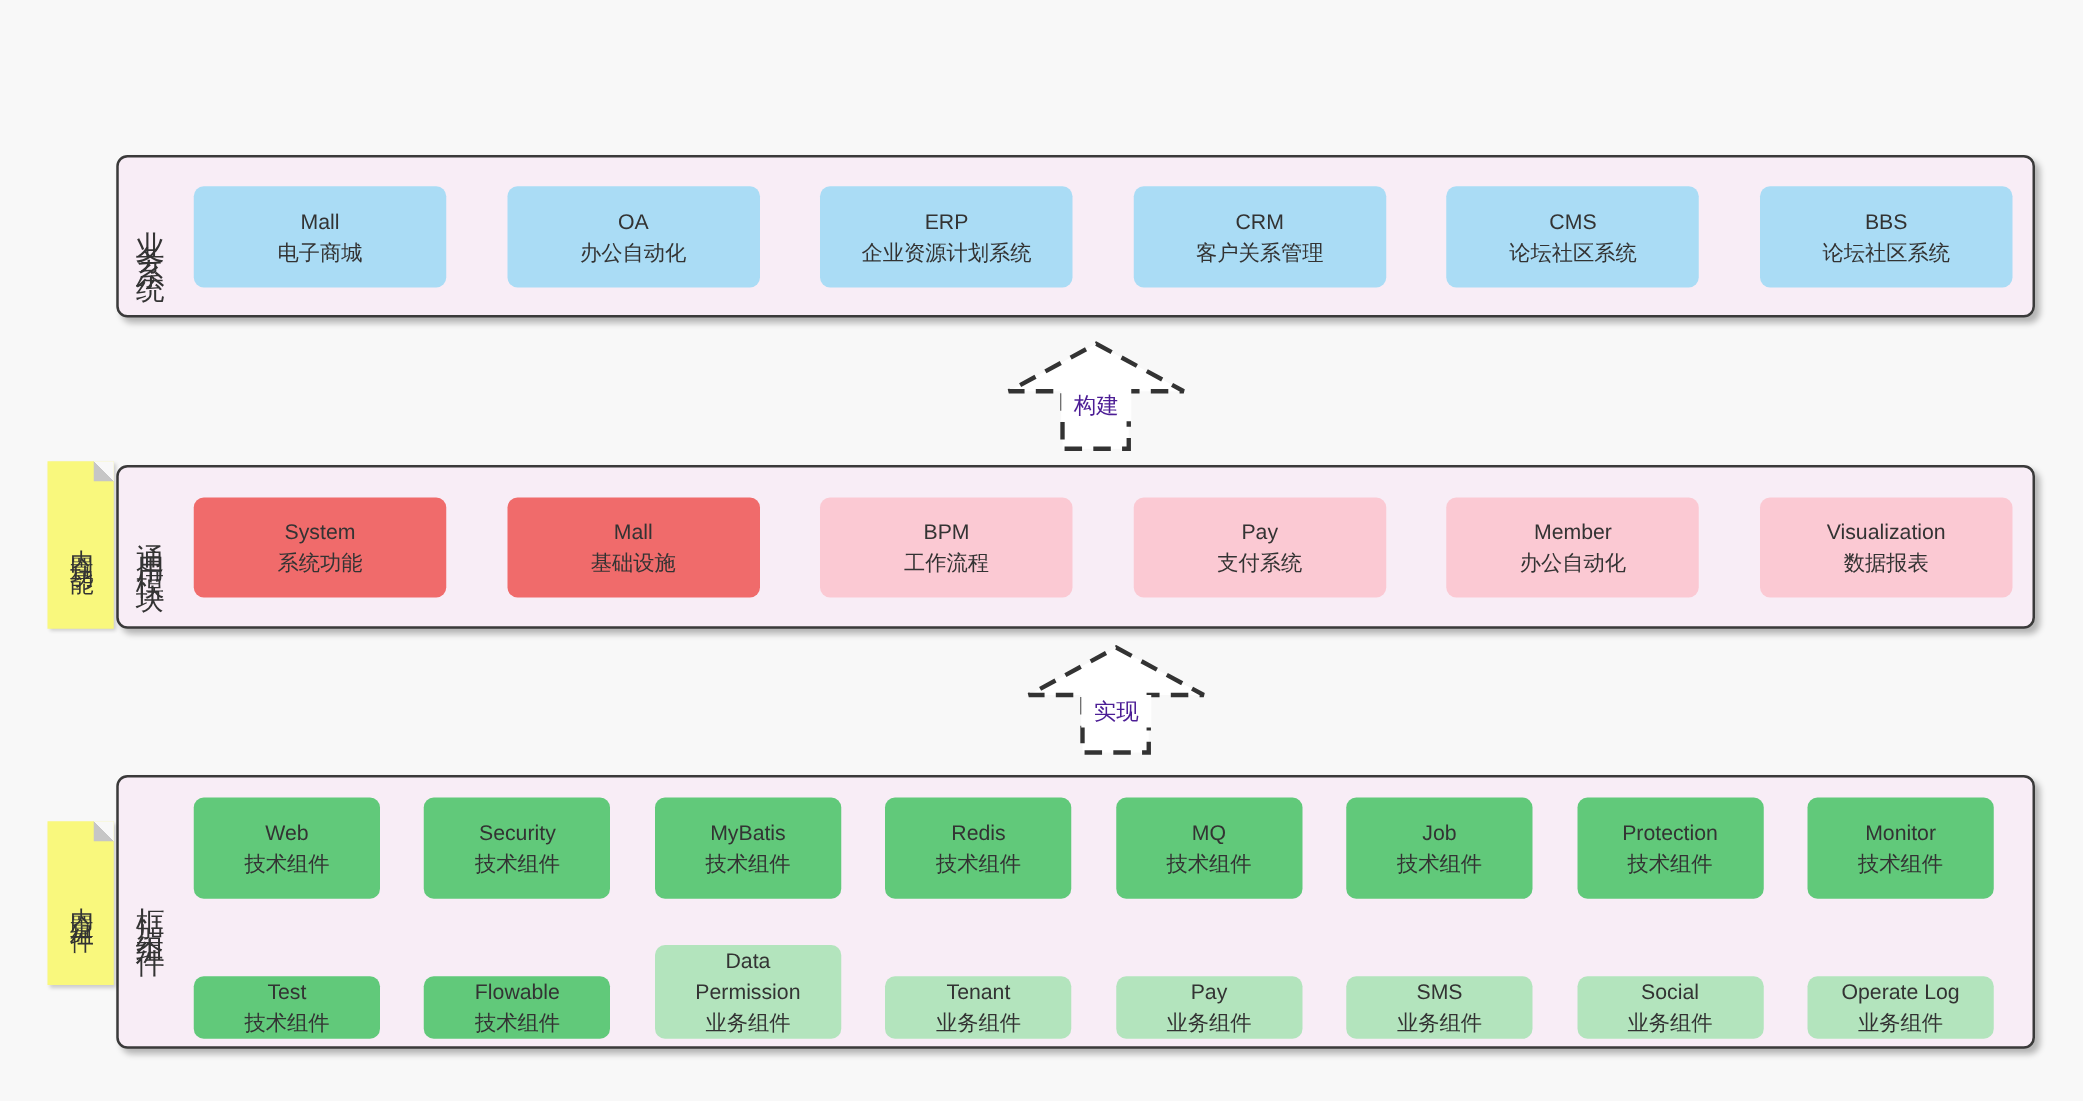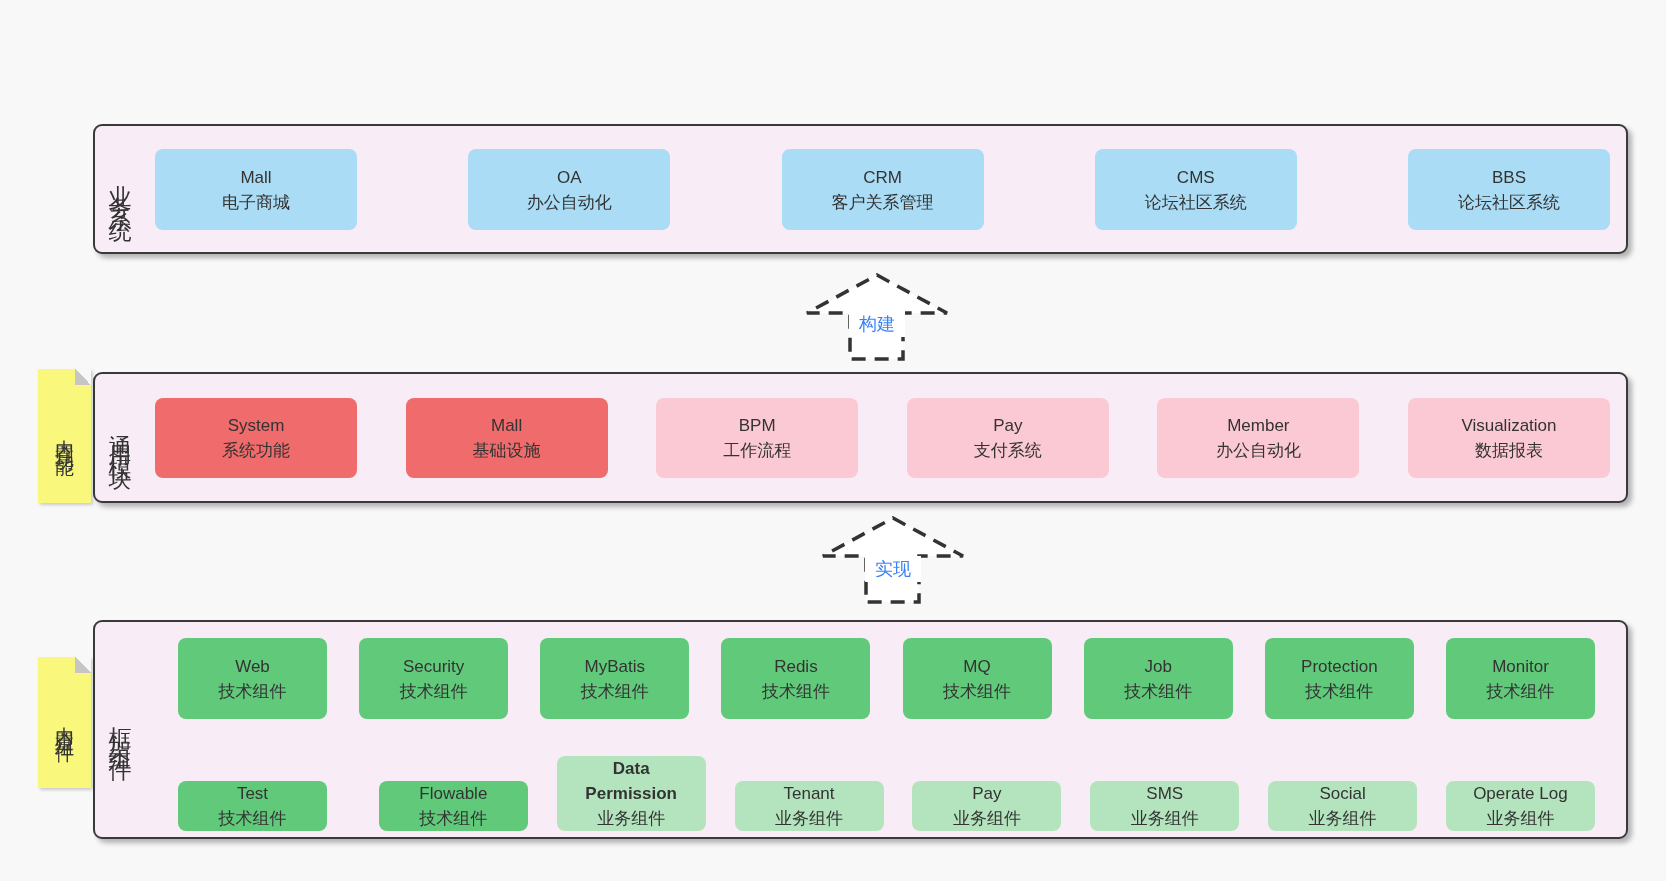--- a/index.html
+++ b/index.html
@@ -52,52 +52,56 @@
   .box{
     border-radius:8px;display:flex;flex-direction:column;
     align-items:center;justify-content:center;text-align:center;
     font-size:17px;line-height:25px;color:#333;
   }
   .w6{width:202px;}
   .w8{width:149px;}
   .blue{background:#aadcf5;}
   .red{background:#f06b6b;}
   .pink{background:#fbc9d3;}
-  .green{background:#61c97a;margin-left:23px;}
+  .green{background:#61c97a;}
   .green-light{background:#b3e4bd;}
   .box .en,.box .cn{display:block;}
-  .narrow-en{max-width:104px;font-weight:bold;}
+  .narrow-en{max-width:104px;}
 
   
   .arrow-svg{position:absolute;width:148px;height:92px;}
   #arrow-build{left:803px;top:271px;}
   #arrow-implement{left:819px;top:514px;}
   .arrow-label{
     position:absolute;width:56px;height:26px;background:#ffffff;
     display:flex;align-items:center;justify-content:center;
-    font-size:18px;color:#3b82f6;z-index:4;
+    font-size:18px;color:#4c1d95;z-index:4;
   }
   #arrow-build-label{left:849px;top:311px;}
   #arrow-implement-label{left:865px;top:556px;}
 </style>
 </head>
 <body>
 
 <div id="canvas">
 
   <div class="layer" id="layer-business">
     <div class="vlabel">业务系统</div>
     <div class="row">
       <div class="box blue w6">
         <span class="en">Mall</span>
         <span class="cn">电子商城</span>
       </div>
       <div class="box blue w6">
         <span class="en">OA</span>
         <span class="cn">办公自动化</span>
+      </div>
+      <div class="box blue w6">
+        <span class="en">ERP</span>
+        <span class="cn">企业资源计划系统</span>
       </div>
       <div class="box blue w6">
         <span class="en">CRM</span>
         <span class="cn">客户关系管理</span>
       </div>
       <div class="box blue w6">
         <span class="en">CMS</span>
         <span class="cn">论坛社区系统</span>
       </div>
       <div class="box blue w6">

